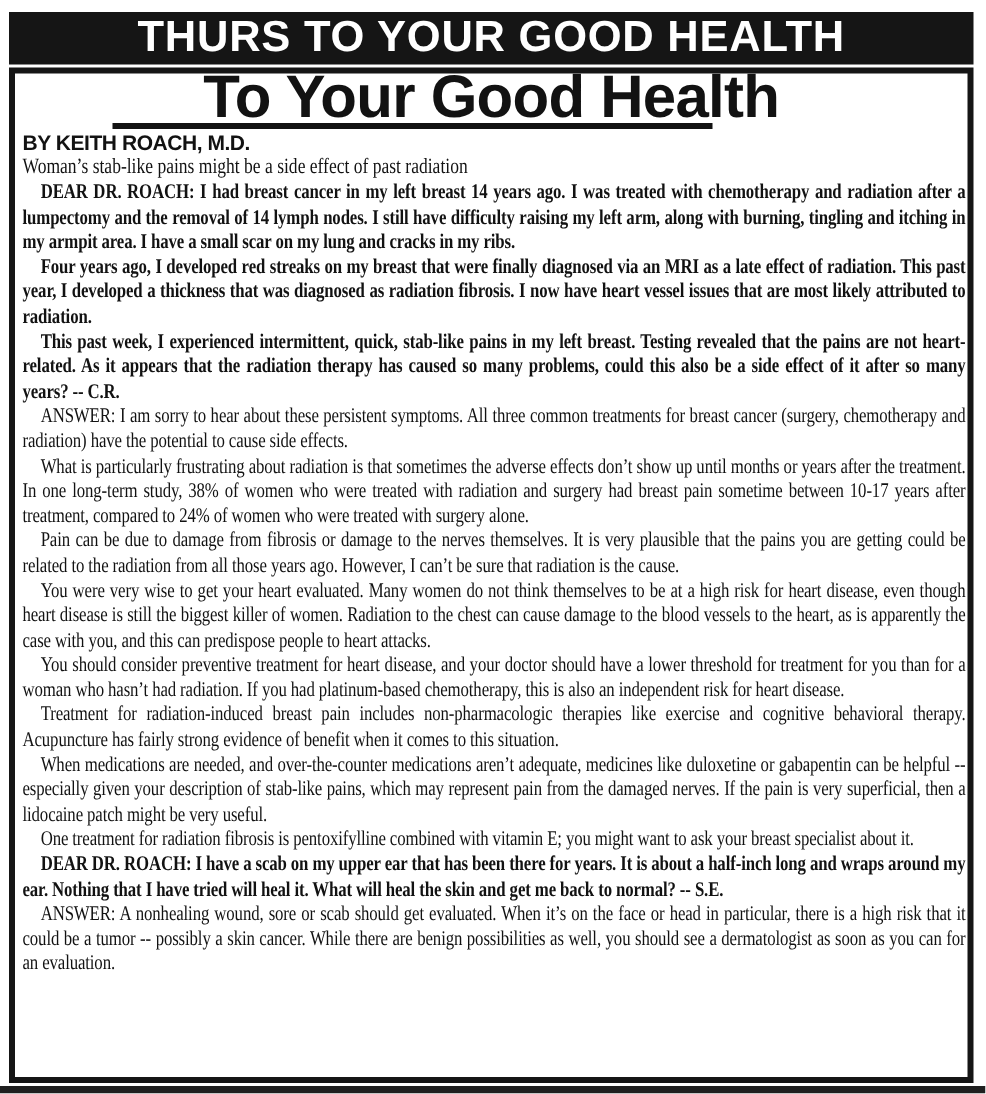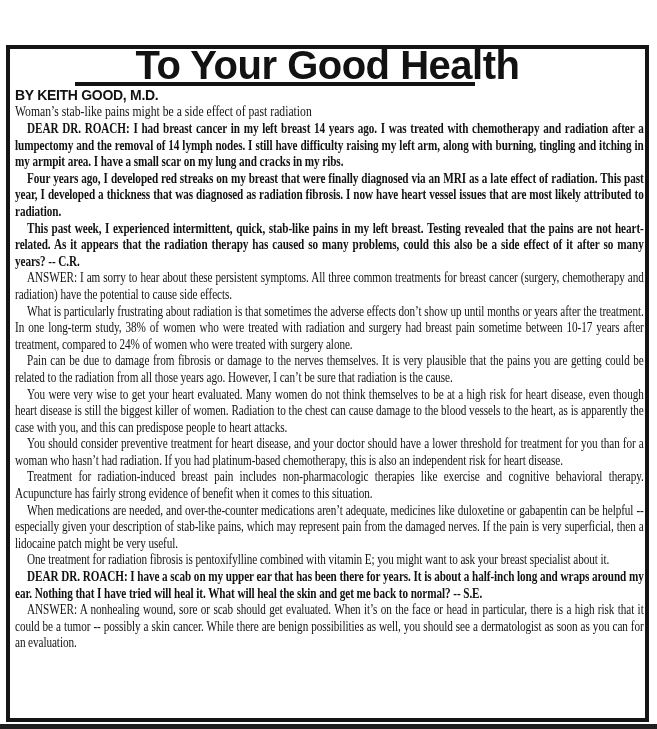--- a/index.html
+++ b/index.html
@@ -78,28 +78,31 @@
   .bottom-strip{
     position:absolute;left:0;top:724px;width:657px;height:5px;
     background:var(--bottom-rule);
   }
 </style>
 </head>
 <body>
 
 <div class="page">
 
+  <div class="banner">
+    <span>THURS TO YOUR GOOD HEALTH</span>
+  </div>
 
   <div class="box">
 
     <div class="title">To Your Good Health</div>
 
     <div class="rule"></div>
 
-    <div class="byline">BY KEITH GOOD, M.D.</div>
+    <div class="byline">BY KEITH ROACH, M.D.</div>
 
     <div class="article-scale">
       <div class="deck">Woman’s stab-like pains might be a side effect of past radiation</div>
 
       <div class="paras">
 
           <p class="p-question">DEAR DR. ROACH: I had breast cancer in my left breast 14 years ago. I was treated with chemotherapy and radiation after a lumpectomy and the removal of 14 lymph nodes. I still have difficulty raising my left arm, along with burning, tingling and itching in my armpit area. I have a small scar on my lung and cracks in my ribs.</p>
 
           <p class="p-question">Four years ago, I developed red streaks on my breast that were finally diagnosed via an MRI as a late effect of radiation. This past year, I developed a thickness that was diagnosed as radiation fibrosis. I now have heart vessel issues that are most likely attributed to radiation.</p>
 

